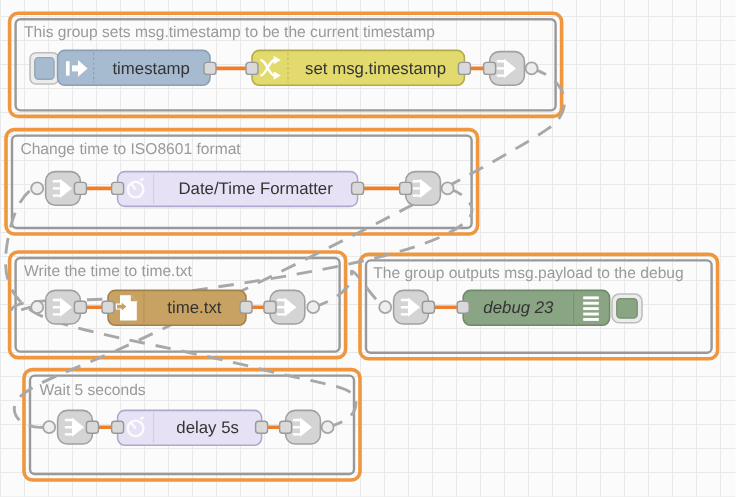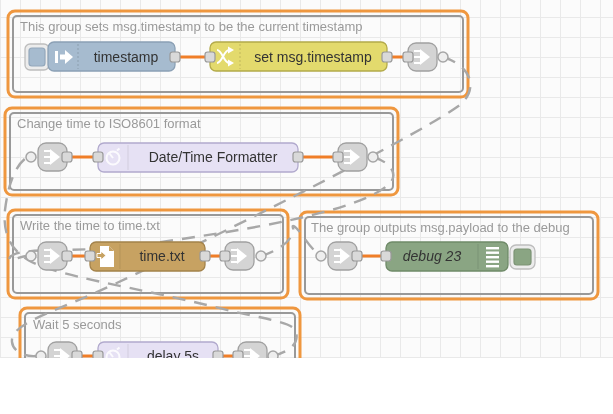--- a/index.html
+++ b/index.html
@@ -1,18 +1,18 @@
 <!DOCTYPE html>
 <html><head>
 <meta charset="utf-8">
 <style>
   html,body{margin:0;padding:0;}
   body{font-family:"Liberation Sans",sans-serif;}
   .canvas{
-    position:relative;width:613px;height:358px;overflow:hidden;
+    position:relative;width:613px;height:414px;overflow:hidden;
     background-color:#fbfbfb;
     background-image:
       repeating-linear-gradient(0deg,#e9e9e9 0 1px,transparent 1px 20px),
       repeating-linear-gradient(90deg,#e9e9e9 0 1px,transparent 1px 20px);
   }
   svg{position:absolute;left:0;top:0;}
   text{font-family:"Liberation Sans",sans-serif;}
   .group-title{font-size:13px;fill:#9a9a9a;}
   .node-label{font-size:14px;fill:#333;}
   .node-label-italic{font-size:14px;fill:#333;font-style:italic;}

